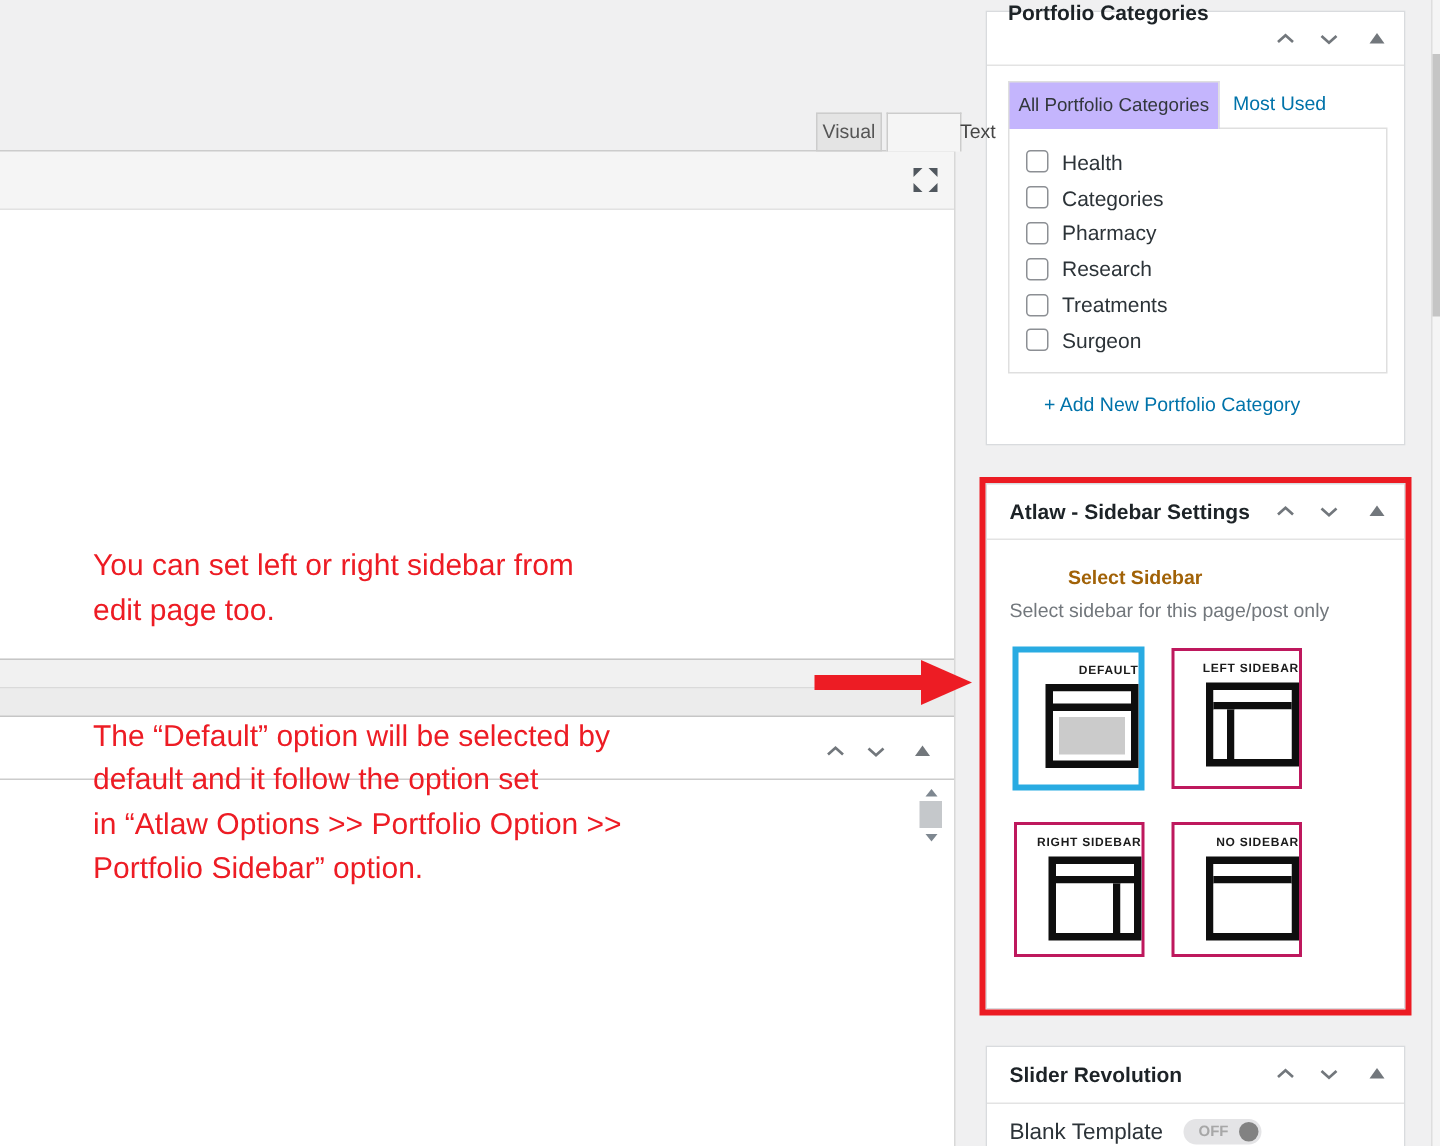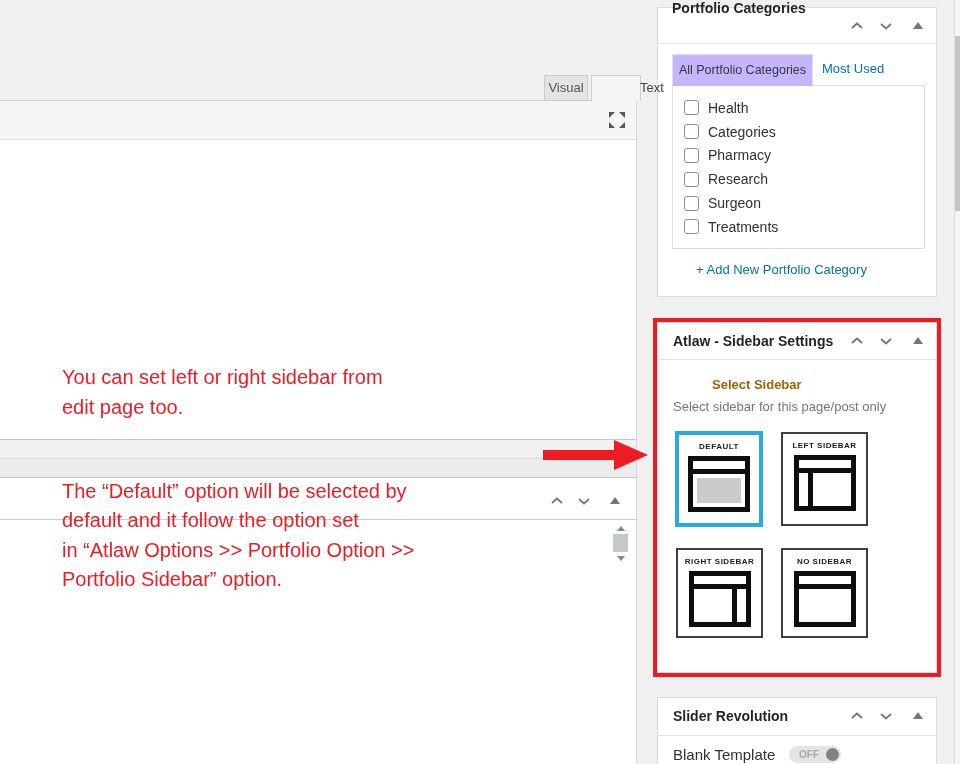--- a/index.html
+++ b/index.html
@@ -28,22 +28,22 @@
   .cat-link{position:absolute;font-size:13px;color:#0073aa;cursor:pointer;}
   .listbox{position:absolute;left:672px;top:85px;width:253px;height:164px;box-sizing:border-box;
            background:#fff;border:1px solid #dfdfdf;}
   .cat-rows{position:absolute;left:684px;top:96px;width:230px;}
   .cat-row{height:23.8px;display:flex;align-items:center;}
   .chk{width:13px;height:13px;border:1px solid #8c8f94;border-radius:3px;background:#fff;
        margin-right:9px;flex:0 0 auto;cursor:pointer;}
   .cat-label{font-size:14px;color:#2c3338;}
   
   .tile{position:absolute;background:#fff;box-sizing:border-box;display:flex;flex-direction:column;
-        align-items:center;cursor:pointer;}
-  .tile.plain{border:2px solid #404040;}
+        align-items:flex-end;cursor:pointer;}
+  .tile.plain{border:2px solid #be185d;}
   .tile.selected{border:4px solid #29abe2;}
   .tile-label{margin-top:7px;font-size:8px;font-weight:bold;letter-spacing:0.5px;color:#1b1b1b;white-space:nowrap;}
   .licon{margin-top:5px;width:62px;height:56px;border:5px solid #0e0e0e;background:#fff;
          box-sizing:border-box;display:flex;flex-direction:column;}
   .licon .strip{height:8px;background:#fff;}
   .licon .bar{height:5px;background:#0e0e0e;}
   .licon .content{flex:1;display:flex;}
   .licon .gbox{flex:1;margin:4px;background:#cbcbcb;}
   .licon .scol{width:9px;background:#fff;}
   .licon .vbar{width:5px;background:#0e0e0e;}
@@ -158,25 +158,25 @@
     <div class="cat-row">
       <span class="chk"></span>
       <span class="cat-label">Pharmacy</span>
     </div>
     <div class="cat-row">
       <span class="chk"></span>
       <span class="cat-label">Research</span>
     </div>
     <div class="cat-row">
       <span class="chk"></span>
+      <span class="cat-label">Treatments</span>
+    </div>
+    <div class="cat-row">
+      <span class="chk"></span>
       <span class="cat-label">Surgeon</span>
-    </div>
-    <div class="cat-row">
-      <span class="chk"></span>
-      <span class="cat-label">Treatments</span>
     </div>
   </div>
   <div class="cat-link" style="left:696px;top:262px;">+ Add New Portfolio Category</div>
 
   <div class="postbox" style="left:657px;top:322px;width:280px;height:351px;"></div>
   <div class="pb-title" style="left:673px;top:333px;">Atlaw - Sidebar Settings</div>
   <div class="handle" style="left:849px;top:334px;">
     <svg class="sort-svg" width="16" height="14">
         <polyline points="3,9 8,4.5 13,9" stroke="#72777c" stroke-width="1.8" fill="none"></polyline>
       </svg>

